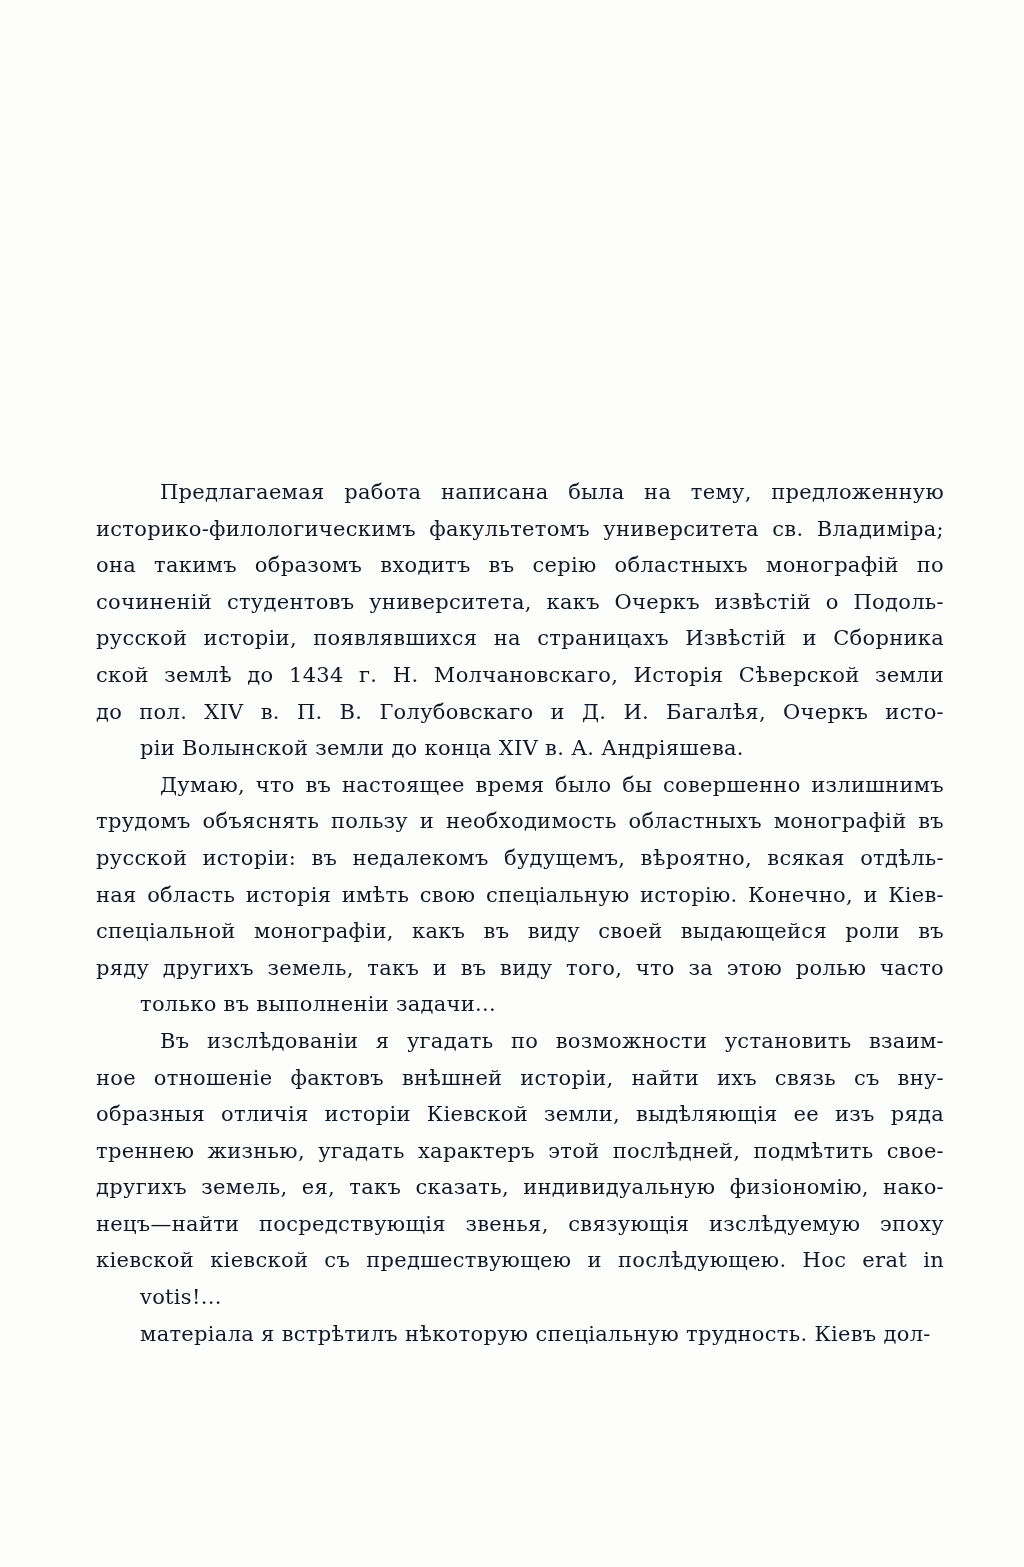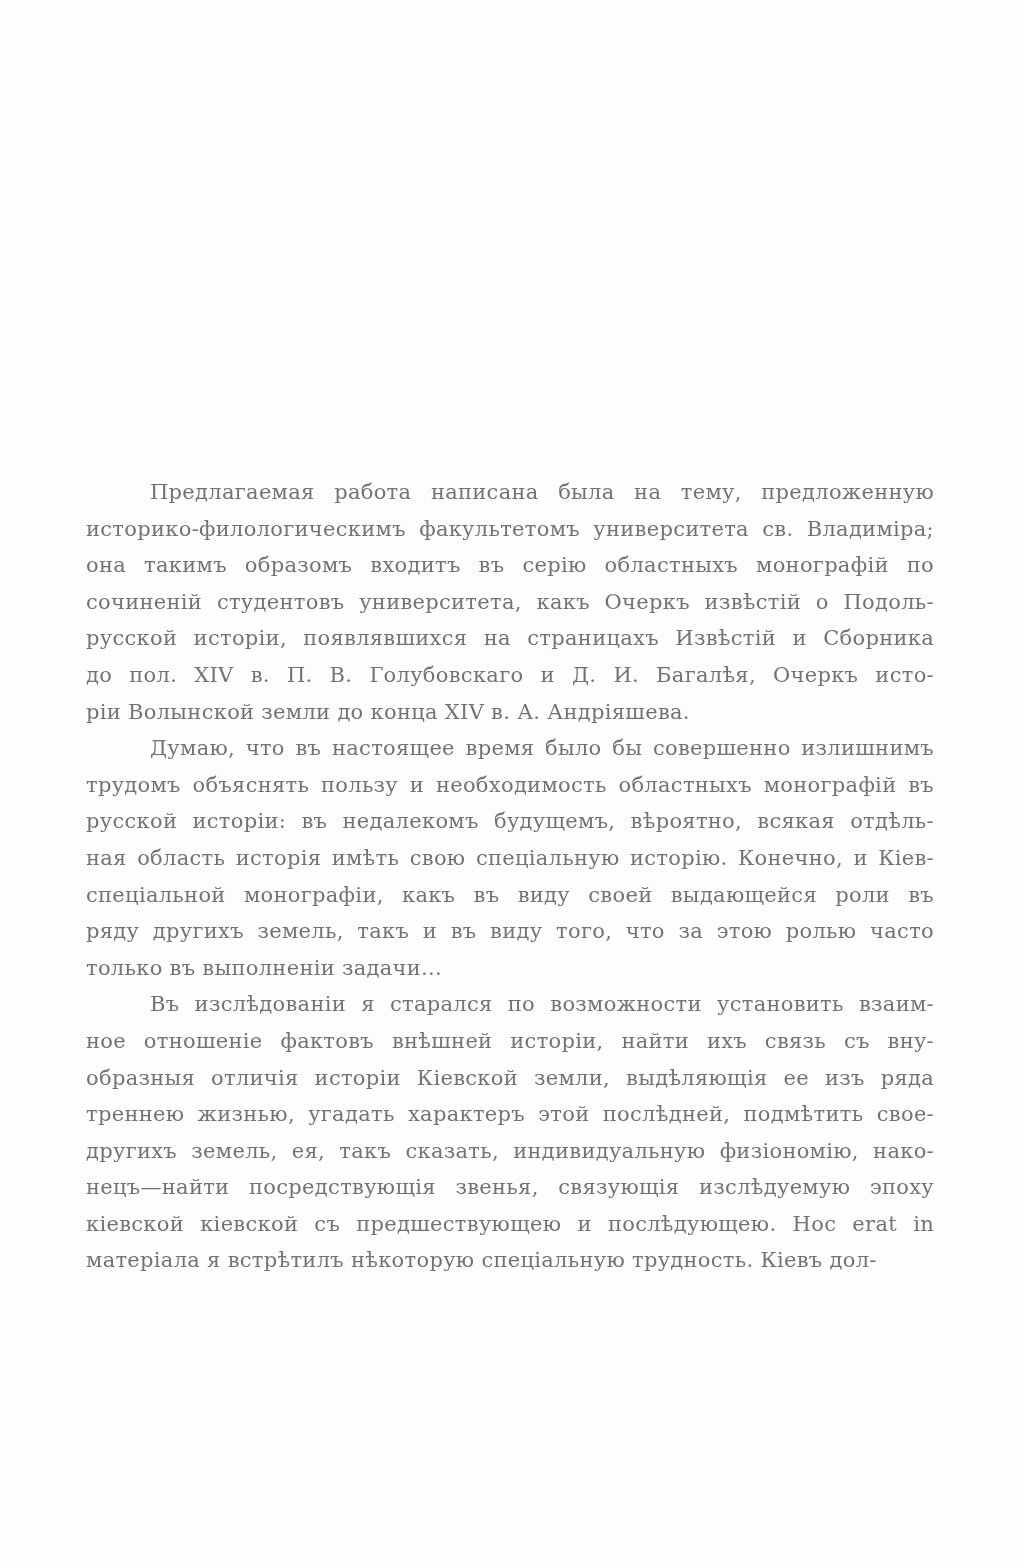--- a/index.html
+++ b/index.html
@@ -11,78 +11,81 @@
     position: relative;
     width: 1024px;
     height: 1567px;
     background: #fdfdfb;
     margin: 0 auto;
     overflow: hidden;
     font-family: "DejaVu Serif", serif;
   }
   .text-block {
     position: absolute;
-    left: 86px;
+    left: 96px;
     top: 474px;
     width: 848px;
-    color: #737373;
+    color: #0f172a;
     font-size: 21px;
     line-height: 36.6px;
     letter-spacing: 0.3px;
   }
   .para {
     margin: 0;
     padding: 0;
   }
   .line {
     text-align: justify;
     text-align-last: justify;
     white-space: normal;
   }
   .line.first {
     text-indent: 64px;
   }
   .line.last {
     text-align-last: left;
+    margin-left: 44px;
   }
 </style>
 </head>
 <body>
 
 <div class="page">
   <div class="text-block">
 
     <p class="para">
       <span class="line first" style="display:block">Предлагаемая работа написана была на тему, предложенную</span>
       <span class="line" style="display:block">историко-филологическимъ факультетомъ университета св. Владиміра;</span>
       <span class="line" style="display:block">она такимъ образомъ входитъ въ серію областныхъ монографій по</span>
       <span class="line" style="display:block">сочиненій студентовъ университета, какъ Очеркъ извѣстій о Подоль-</span>
       <span class="line" style="display:block">русской исторіи, появлявшихся на страницахъ Извѣстій и Сборника</span>
+      <span class="line" style="display:block">ской землѣ до 1434 г. Н. Молчановскаго, Исторія Сѣверской земли</span>
       <span class="line" style="display:block">до пол. XIV в. П. В. Голубовскаго и Д. И. Багалѣя, Очеркъ исто-</span>
       <span class="line last" style="display:block">ріи Волынской земли до конца XIV в. А. Андріяшева.</span>
     </p>
 
     <p class="para">
       <span class="line first" style="display:block">Думаю, что въ настоящее время было бы совершенно излишнимъ</span>
       <span class="line" style="display:block">трудомъ объяснять пользу и необходимость областныхъ монографій въ</span>
       <span class="line" style="display:block">русской исторіи: въ недалекомъ будущемъ, вѣроятно, всякая отдѣль-</span>
       <span class="line" style="display:block">ная область исторія имѣть свою спеціальную исторію. Конечно, и Кіев-</span>
       <span class="line" style="display:block">спеціальной монографіи, какъ въ виду своей выдающейся роли въ</span>
       <span class="line" style="display:block">ряду другихъ земель, такъ и въ виду того, что за этою ролью часто</span>
       <span class="line last" style="display:block">только въ выполненіи задачи...</span>
     </p>
 
     <p class="para">
-      <span class="line first" style="display:block">Въ изслѣдованіи я старался по возможности установить взаим-</span>
+      <span class="line first" style="display:block">Въ изслѣдованіи я угадать по возможности установить взаим-</span>
       <span class="line" style="display:block">ное отношеніе фактовъ внѣшней исторіи, найти ихъ связь съ вну-</span>
       <span class="line" style="display:block">образныя отличія исторіи Кіевской земли, выдѣляющія ее изъ ряда</span>
       <span class="line" style="display:block">треннею жизнью, угадать характеръ этой послѣдней, подмѣтить свое-</span>
       <span class="line" style="display:block">другихъ земель, ея, такъ сказать, индивидуальную физіономію, нако-</span>
       <span class="line" style="display:block">нецъ—найти посредствующія звенья, связующія изслѣдуемую эпоху</span>
       <span class="line" style="display:block">кіевской кіевской съ предшествующею и послѣдующею. Hoc erat in</span>
+      <span class="line last" style="display:block">votis!...</span>
     </p>
 
     <p class="para">
       <span class="line last" style="display:block">матеріала я встрѣтилъ нѣкоторую спеціальную трудность. Кіевъ дол-</span>
     </p>
 
   </div>
 </div>
 
 </body></html>

